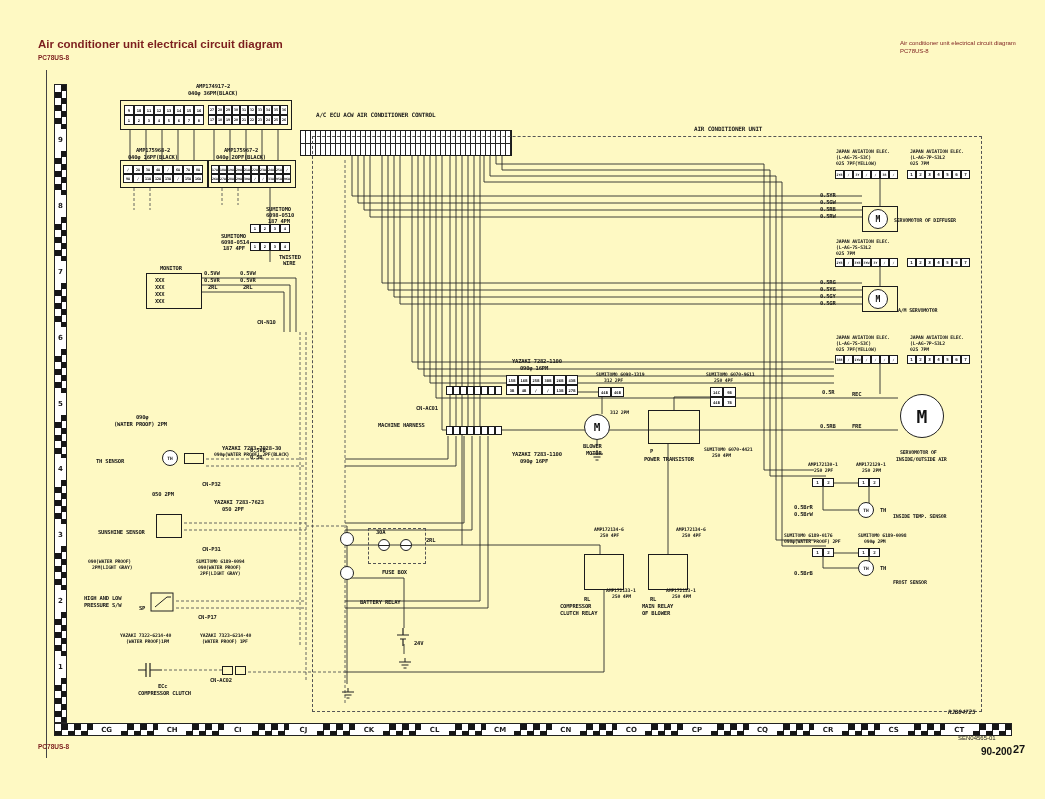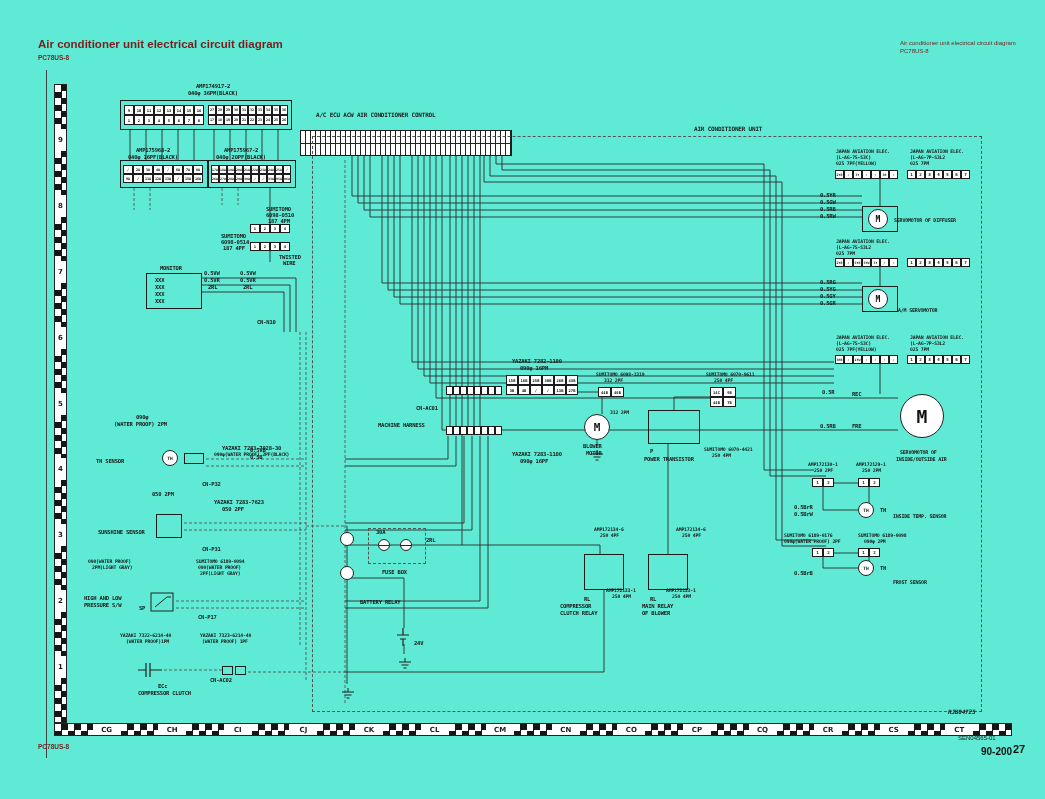--- a/index.html
+++ b/index.html
@@ -1,16 +1,16 @@
 <!DOCTYPE html>
 <html style="--accent: #7c1e1e;"><head>
 <meta charset="utf-8">
 <style>
   html,body{margin:0;padding:0;background:#e8e8e6;}
-  #page{position:relative;width:1045px;height:799px;background:#5eead4;overflow:hidden;
+  #page{position:relative;width:1045px;height:799px;background:#fef9c3;overflow:hidden;
         font-family:"DejaVu Sans Mono",monospace;color:#1a1a1a;}
   .hdr{position:absolute;font-family:"Liberation Sans",sans-serif;font-weight:bold;color:var(--accent,#7c1e1e);}
   #page-title{left:38px;top:38px;font-size:11.5px;}
   #page-subtitle{left:38px;top:54px;font-size:6.5px;}
   #hr1{left:900px;top:40px;font-size:6px;font-weight:normal;}
   #hr2{left:900px;top:48px;font-size:6px;font-weight:normal;}
   #footer-left{left:38px;top:743px;font-size:6.5px;}
   #footer-doc{position:absolute;left:958px;top:735px;font-size:6px;color:#222;font-family:"Liberation Sans",sans-serif;}
   #footer-group{position:absolute;left:981px;top:746px;font-size:10px;font-weight:bold;color:#111;font-family:"Liberation Sans",sans-serif;}
   #footer-num{position:absolute;left:1013px;top:743px;font-size:11px;font-weight:bold;color:#111;font-family:"Liberation Sans",sans-serif;}

